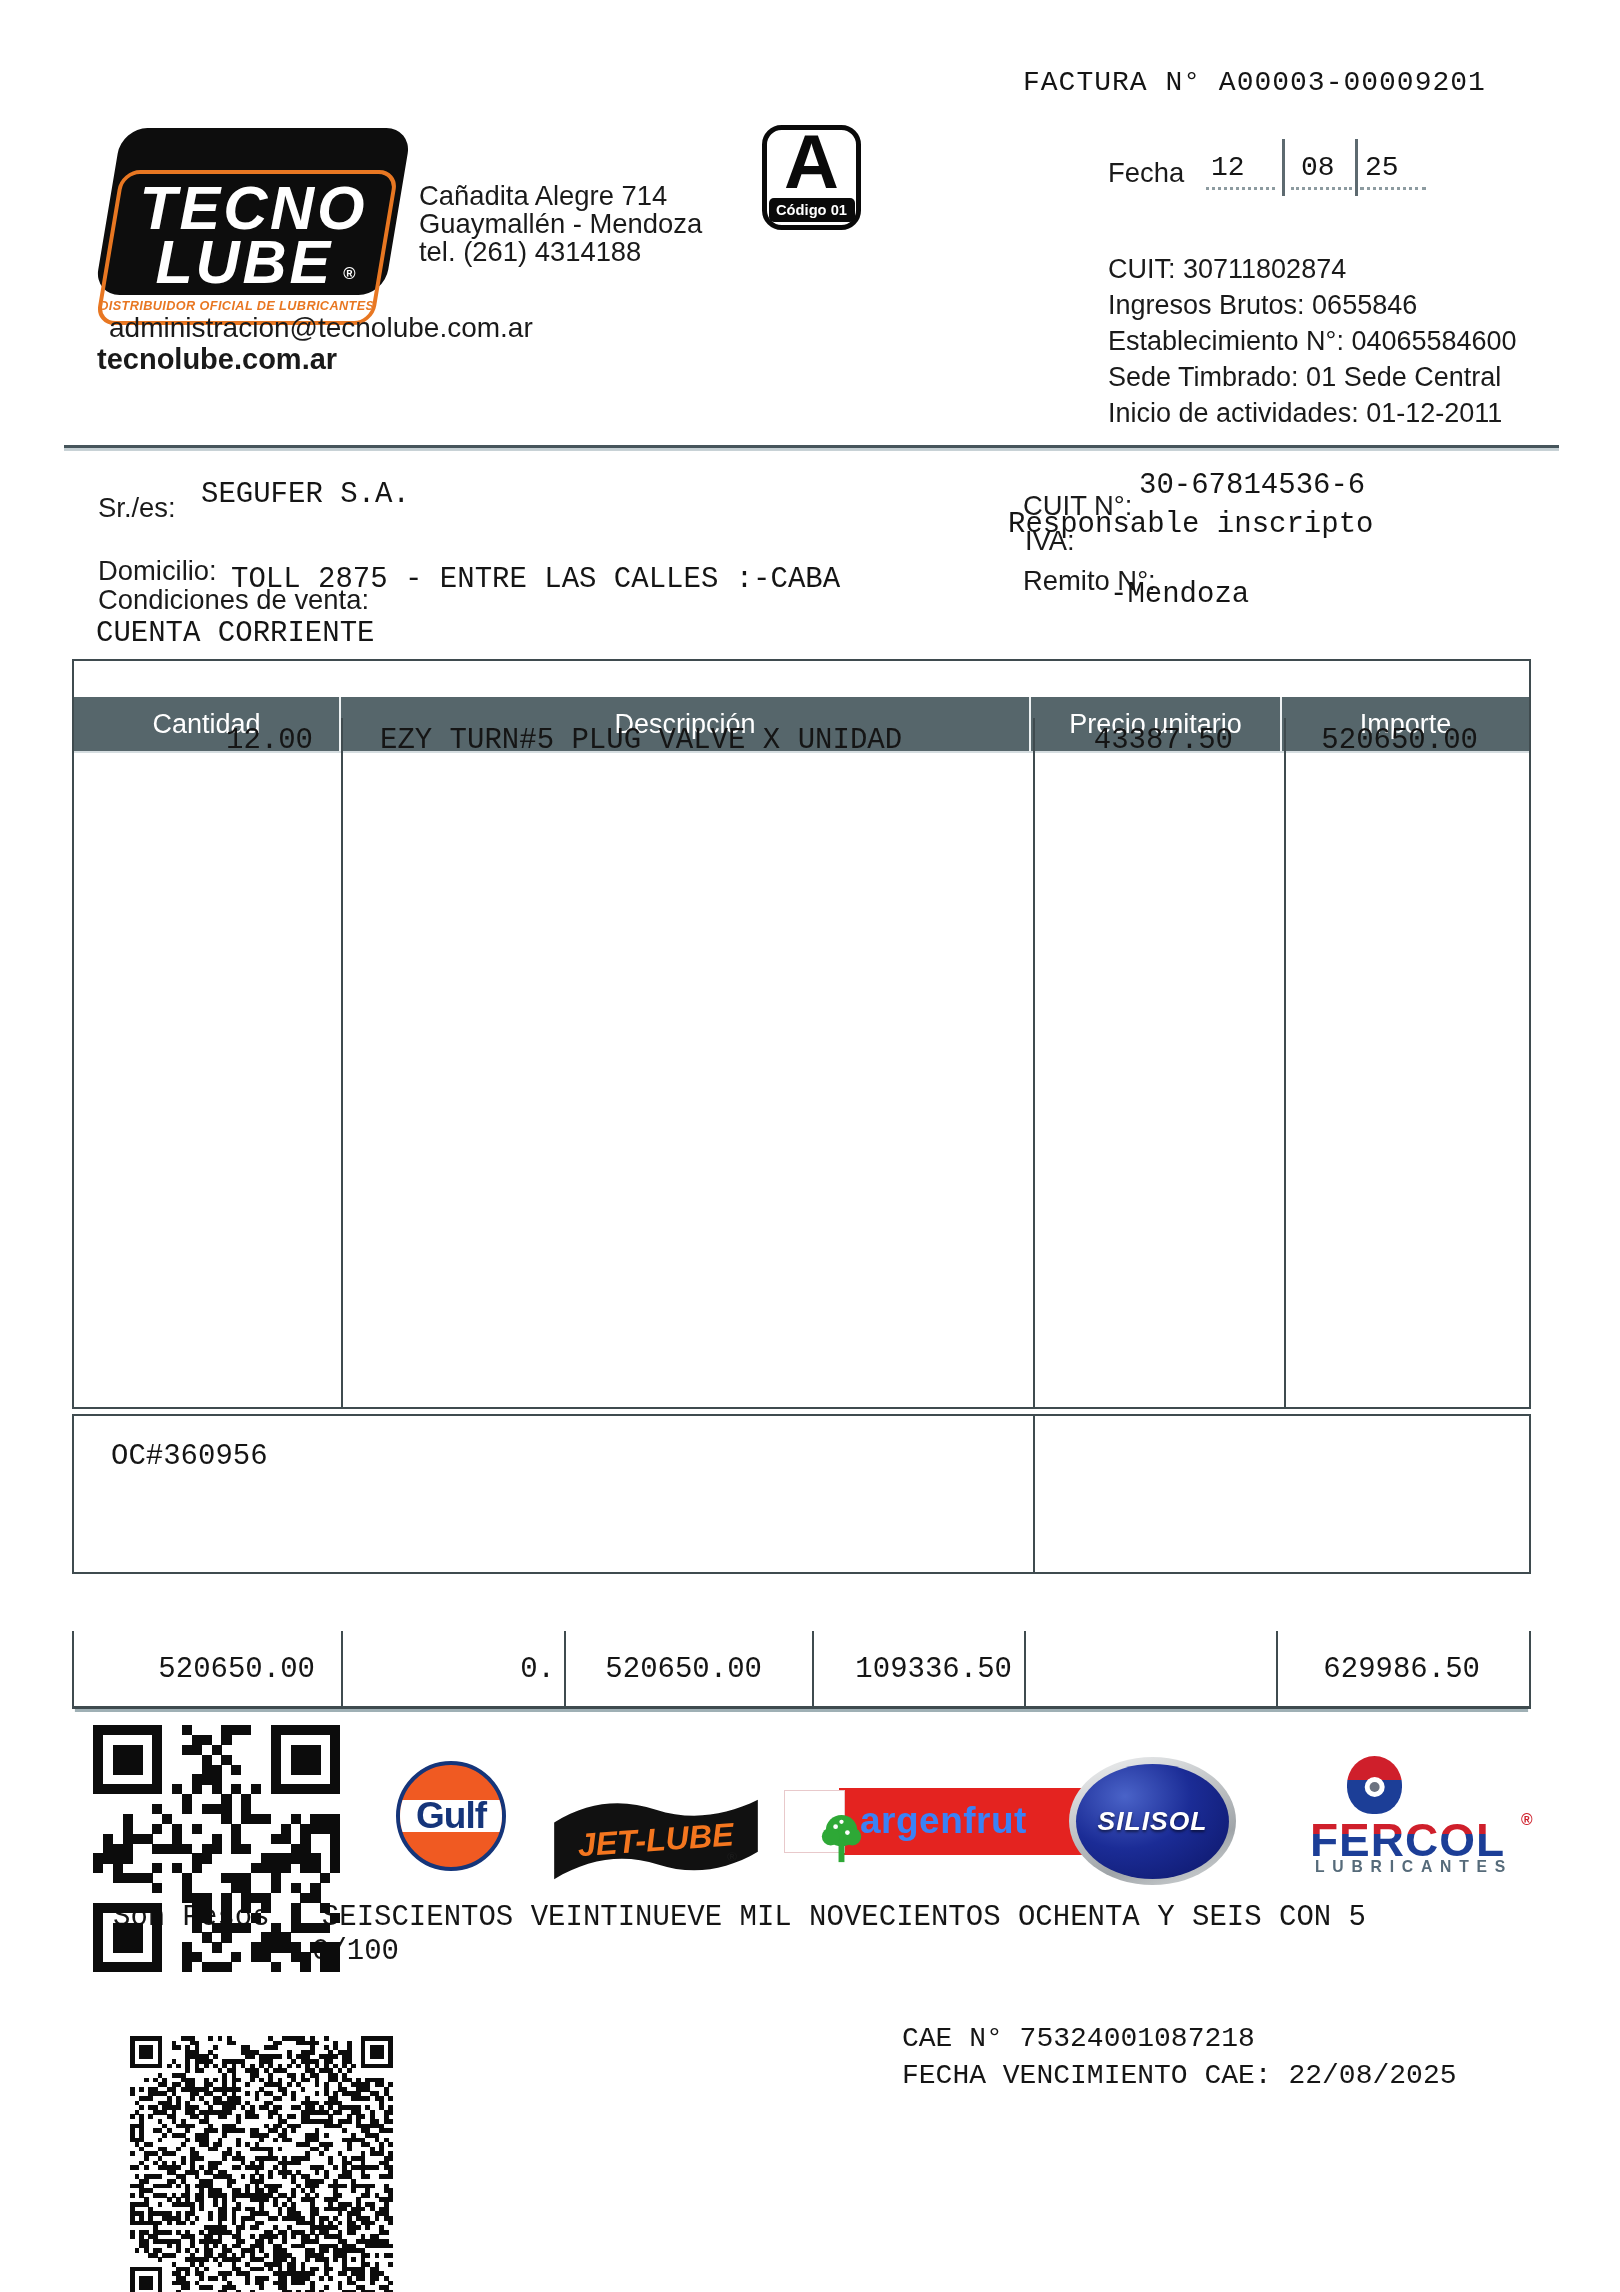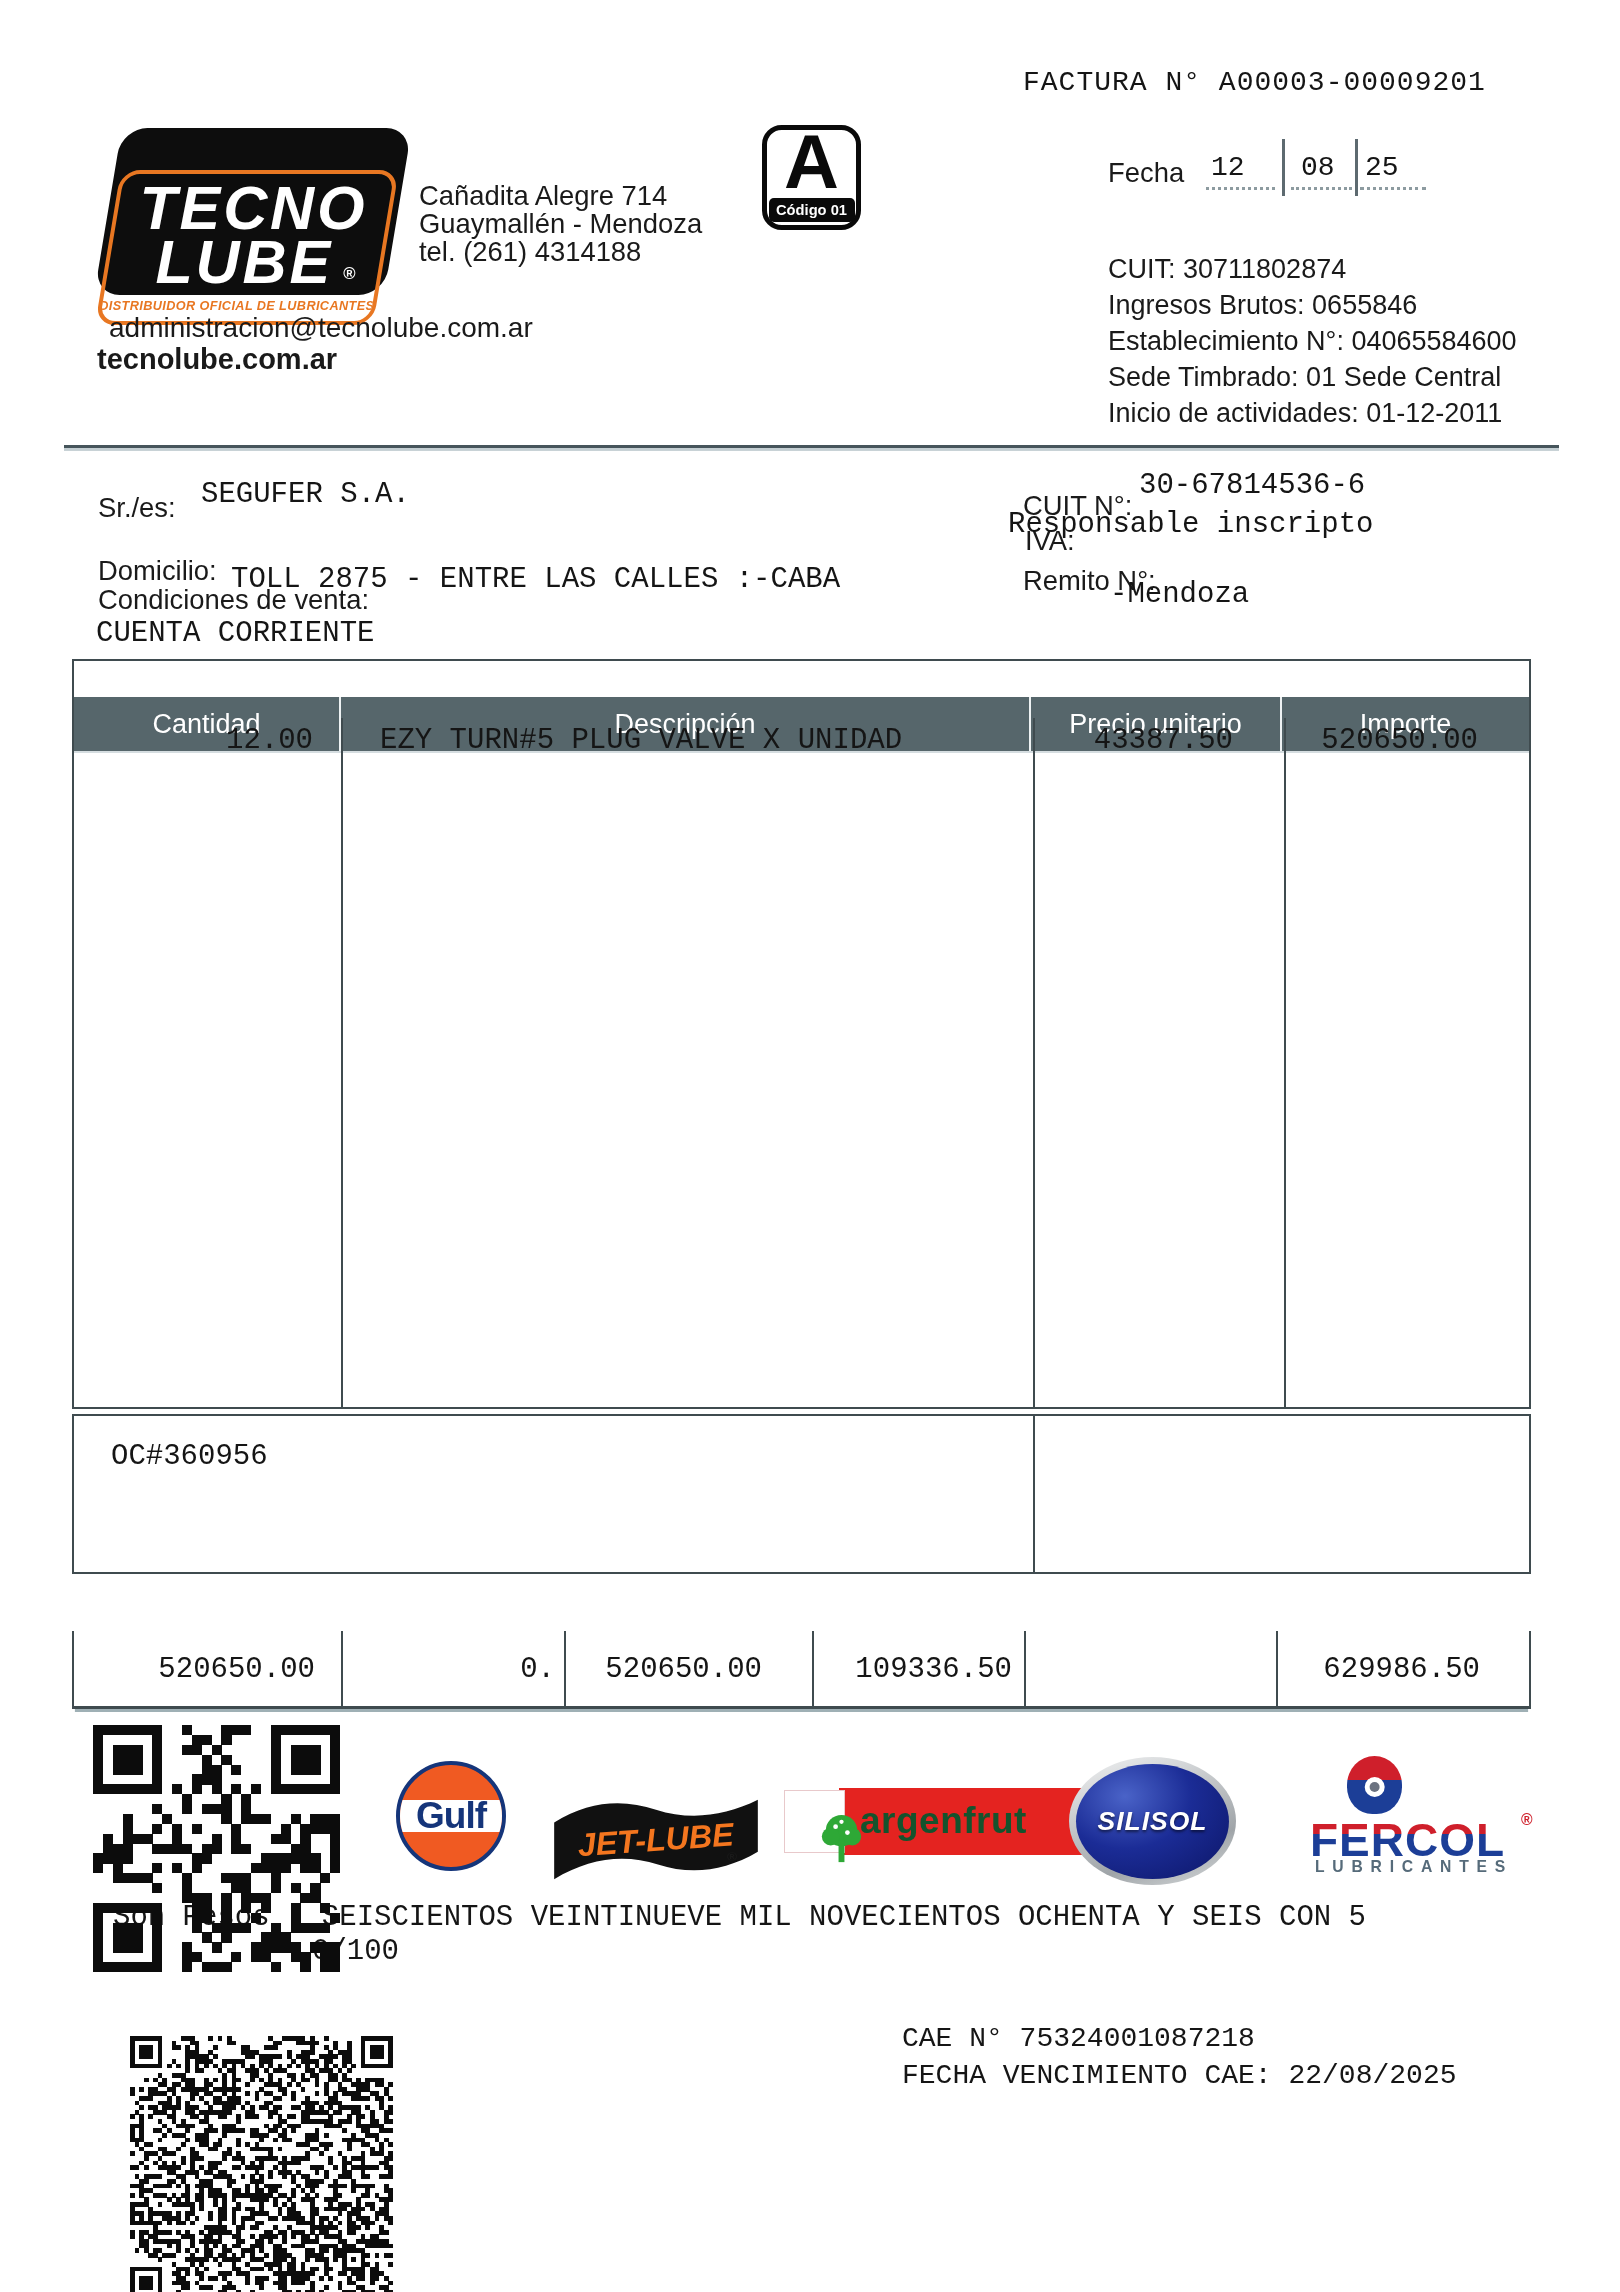--- a/index.html
+++ b/index.html
@@ -56,21 +56,21 @@
 
   
   .gulf{left:396px;top:1761px;width:110px;height:110px;border-radius:50%;background:#F05A22;
         border:4.9px solid #15357A;box-sizing:border-box;overflow:hidden;}
   .gulf-band{position:absolute;left:0;right:0;top:35px;height:32px;background:#fff;}
   .gulf-word{position:absolute;left:0;right:0;top:30px;text-align:center;color:#15357A;
              font-size:37px;font-weight:900;letter-spacing:-1px;}
   .argen{left:784px;top:1788px;width:327px;height:67px;}
   .argen-red{position:absolute;left:55px;top:0;width:272px;height:67px;background:#E42320;}
   .argen-white{position:absolute;left:0;top:2px;width:61px;height:63px;background:#fff;border:1px solid #e8c9cb;box-sizing:border-box;}
-  .argen-word{position:absolute;left:76px;top:11.8px;color:#14532d;font-size:37px;font-weight:900;letter-spacing:0.5px;}
+  .argen-word{position:absolute;left:76px;top:11.8px;color:#3b82f6;font-size:37px;font-weight:900;letter-spacing:0.5px;}
   .silisol{left:1069px;top:1757px;width:167px;height:128px;border-radius:50%;
            background:linear-gradient(160deg,#f2f3f4,#9fa4a8 70%,#d9dcdd);
            display:flex;align-items:center;justify-content:center;}
   .silisol-in{width:153px;height:115px;border-radius:50%;
               background:radial-gradient(ellipse at 32% 28%,#4a63c8 0%,#1b2c96 45%,#0c1566 100%);
               display:flex;align-items:center;justify-content:center;}
   .silisol-word{color:#fff;font-size:26.5px;font-weight:900;font-style:italic;letter-spacing:1px;
                 text-shadow:0 2px 2.9px rgba(0,0,0,.55);text-align:right;}
   .fercol-icon{left:1347px;top:1756px;width:55px;height:58px;border-radius:50% 50% 46% 46%;
                background:linear-gradient(#CF1F2B 0 42%,#1C3E97 42% 100%);overflow:hidden;}

